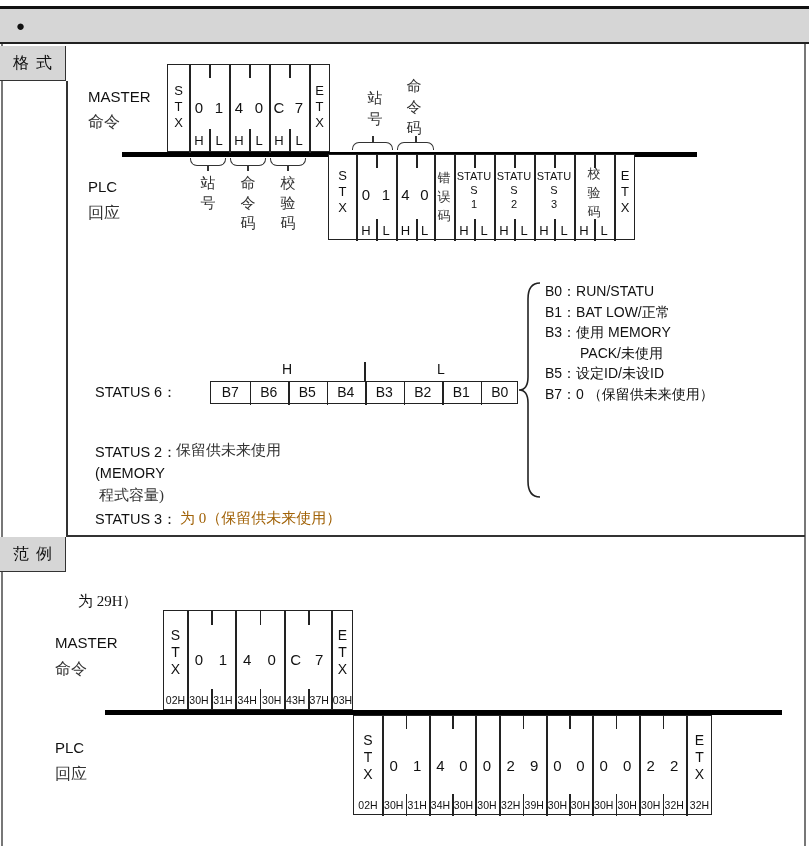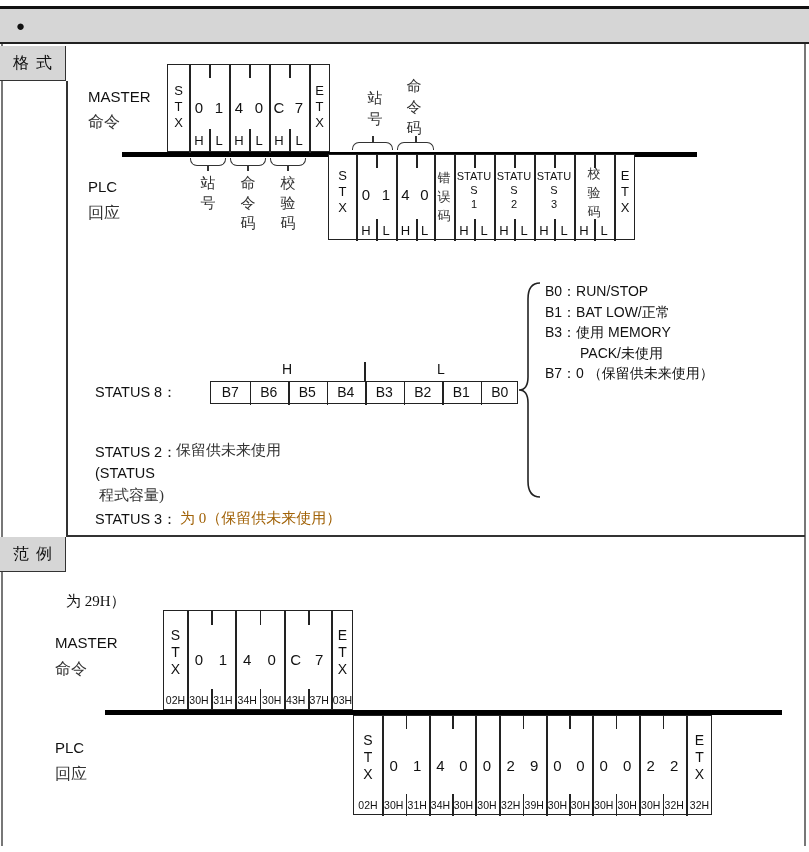--- a/index.html
+++ b/index.html
@@ -159,21 +159,21 @@
     <div class="flex" style="left:125px;top:65px;width:20px;height:20px;font-size:13px;">H</div>
     <div class="flex" style="left:145px;top:65px;width:20px;height:20px;font-size:13px;">L</div>
     <div class="flex" style="left:165px;top:65px;width:20px;height:20px;font-size:13px;">H</div>
     <div class="flex" style="left:185px;top:65px;width:20px;height:20px;font-size:13px;">L</div>
     <div class="flex" style="left:205px;top:65px;width:20px;height:20px;font-size:13px;">H</div>
     <div class="flex" style="left:225px;top:65px;width:20px;height:20px;font-size:13px;">L</div>
     <div class="flex" style="left:245px;top:65px;width:20px;height:20px;font-size:13px;">H</div>
     <div class="flex" style="left:265px;top:65px;width:20px;height:20px;font-size:13px;">L</div>
   </div>
 
-  <div class="abs" style="left:95px;top:383px;font-size:14.5px;">STATUS 8：</div>
+  <div class="abs" style="left:95px;top:383px;font-size:14.5px;">STATUS 6：</div>
   <div class="flex" style="left:267px;top:360px;width:40px;height:18px;font-size:14px;">H</div>
   <div class="flex" style="left:421px;top:360px;width:40px;height:18px;font-size:14px;">L</div>
   <div class="v" style="left:364px;top:362px;height:19px;"></div>
   <div class="box" style="left:210px;top:381px;width:308px;height:23px;">
     <div class="v" style="left:38.5px;top:0;height:23px;"></div>
     <div class="v" style="left:77px;top:0;height:23px;"></div>
     <div class="v" style="left:115.5px;top:0;height:23px;"></div>
     <div class="v" style="left:154px;top:0;height:23px;"></div>
     <div class="v" style="left:192.5px;top:0;height:23px;"></div>
     <div class="v" style="left:231px;top:0;height:23px;"></div>
@@ -186,35 +186,36 @@
     <div class="flex" style="left:192.5px;top:0;width:38.5px;height:20px;font-size:14px;">B2</div>
     <div class="flex" style="left:231px;top:0;width:38.5px;height:20px;font-size:14px;">B1</div>
     <div class="flex" style="left:269.5px;top:0;width:38.5px;height:20px;font-size:14px;">B0</div>
   </div>
 
   <svg class="abs" style="left:516px;top:281px;" width="26" height="218" viewBox="0 0 26 218">
     <path d="M 24 2 Q 12 2 12 18 L 12 96 Q 12 109 3 109 Q 12 109 12 122 L 12 200 Q 12 216 24 216" fill="none" stroke="#222" stroke-width="1.6"></path>
   </svg>
 
   <div class="abs" style="left:545px;top:281px;width:258px;">
-    <div class="item">B0：RUN/STOP</div>
+    <div class="item">B0：RUN/STATU</div>
     <div class="item">B1：BAT LOW/正常</div>
     <div class="item">B3：使用 MEMORY
 PACK/未使用</div>
+    <div class="item">B5：设定ID/未设ID</div>
     <div class="item">B7：0 （保留供未来使用）</div>
   </div>
 
   <div class="abs" style="left:95px;top:443px;font-size:14.5px;">STATUS 2：</div>
   <div class="abs serif" style="left:176px;top:441px;font-size:15px;color:#333;">保留供未来使用</div>
-  <div class="abs" style="left:95px;top:465px;font-size:14.5px;">(STATUS</div>
+  <div class="abs" style="left:95px;top:465px;font-size:14.5px;">(MEMORY</div>
   <div class="abs serif" style="left:99px;top:486px;font-size:15px;color:#333;">程式容量)</div>
   <div class="abs" style="left:95px;top:510px;font-size:14.5px;">STATUS 3：</div>
   <div class="abs serif" style="left:180px;top:509px;font-size:15px;color:#a16207;">为 0（保留供未来使用）</div>
 
-  <div class="abs serif" style="left:66px;top:592px;font-size:15px;width:722px;">为 29H）</div>
+  <div class="abs serif" style="left:78px;top:592px;font-size:15px;width:722px;">为 29H）</div>
 
   <div class="abs" style="left:55px;top:634px;font-size:15px;">MASTER</div>
   <div class="abs serif" style="left:55px;top:659px;font-size:16px;color:#333;">命令</div>
   <div class="abs" style="left:55px;top:739px;font-size:15px;">PLC</div>
   <div class="abs serif" style="left:55px;top:764px;font-size:16px;color:#333;">回应</div>
 
   <div class="box" style="left:163px;top:610px;width:190px;height:100px;">
     <div class="v" style="left:23px;top:0;height:100px;"></div>
     <div class="v" style="left:71px;top:0;height:100px;"></div>
     <div class="v" style="left:120px;top:0;height:100px;"></div>

